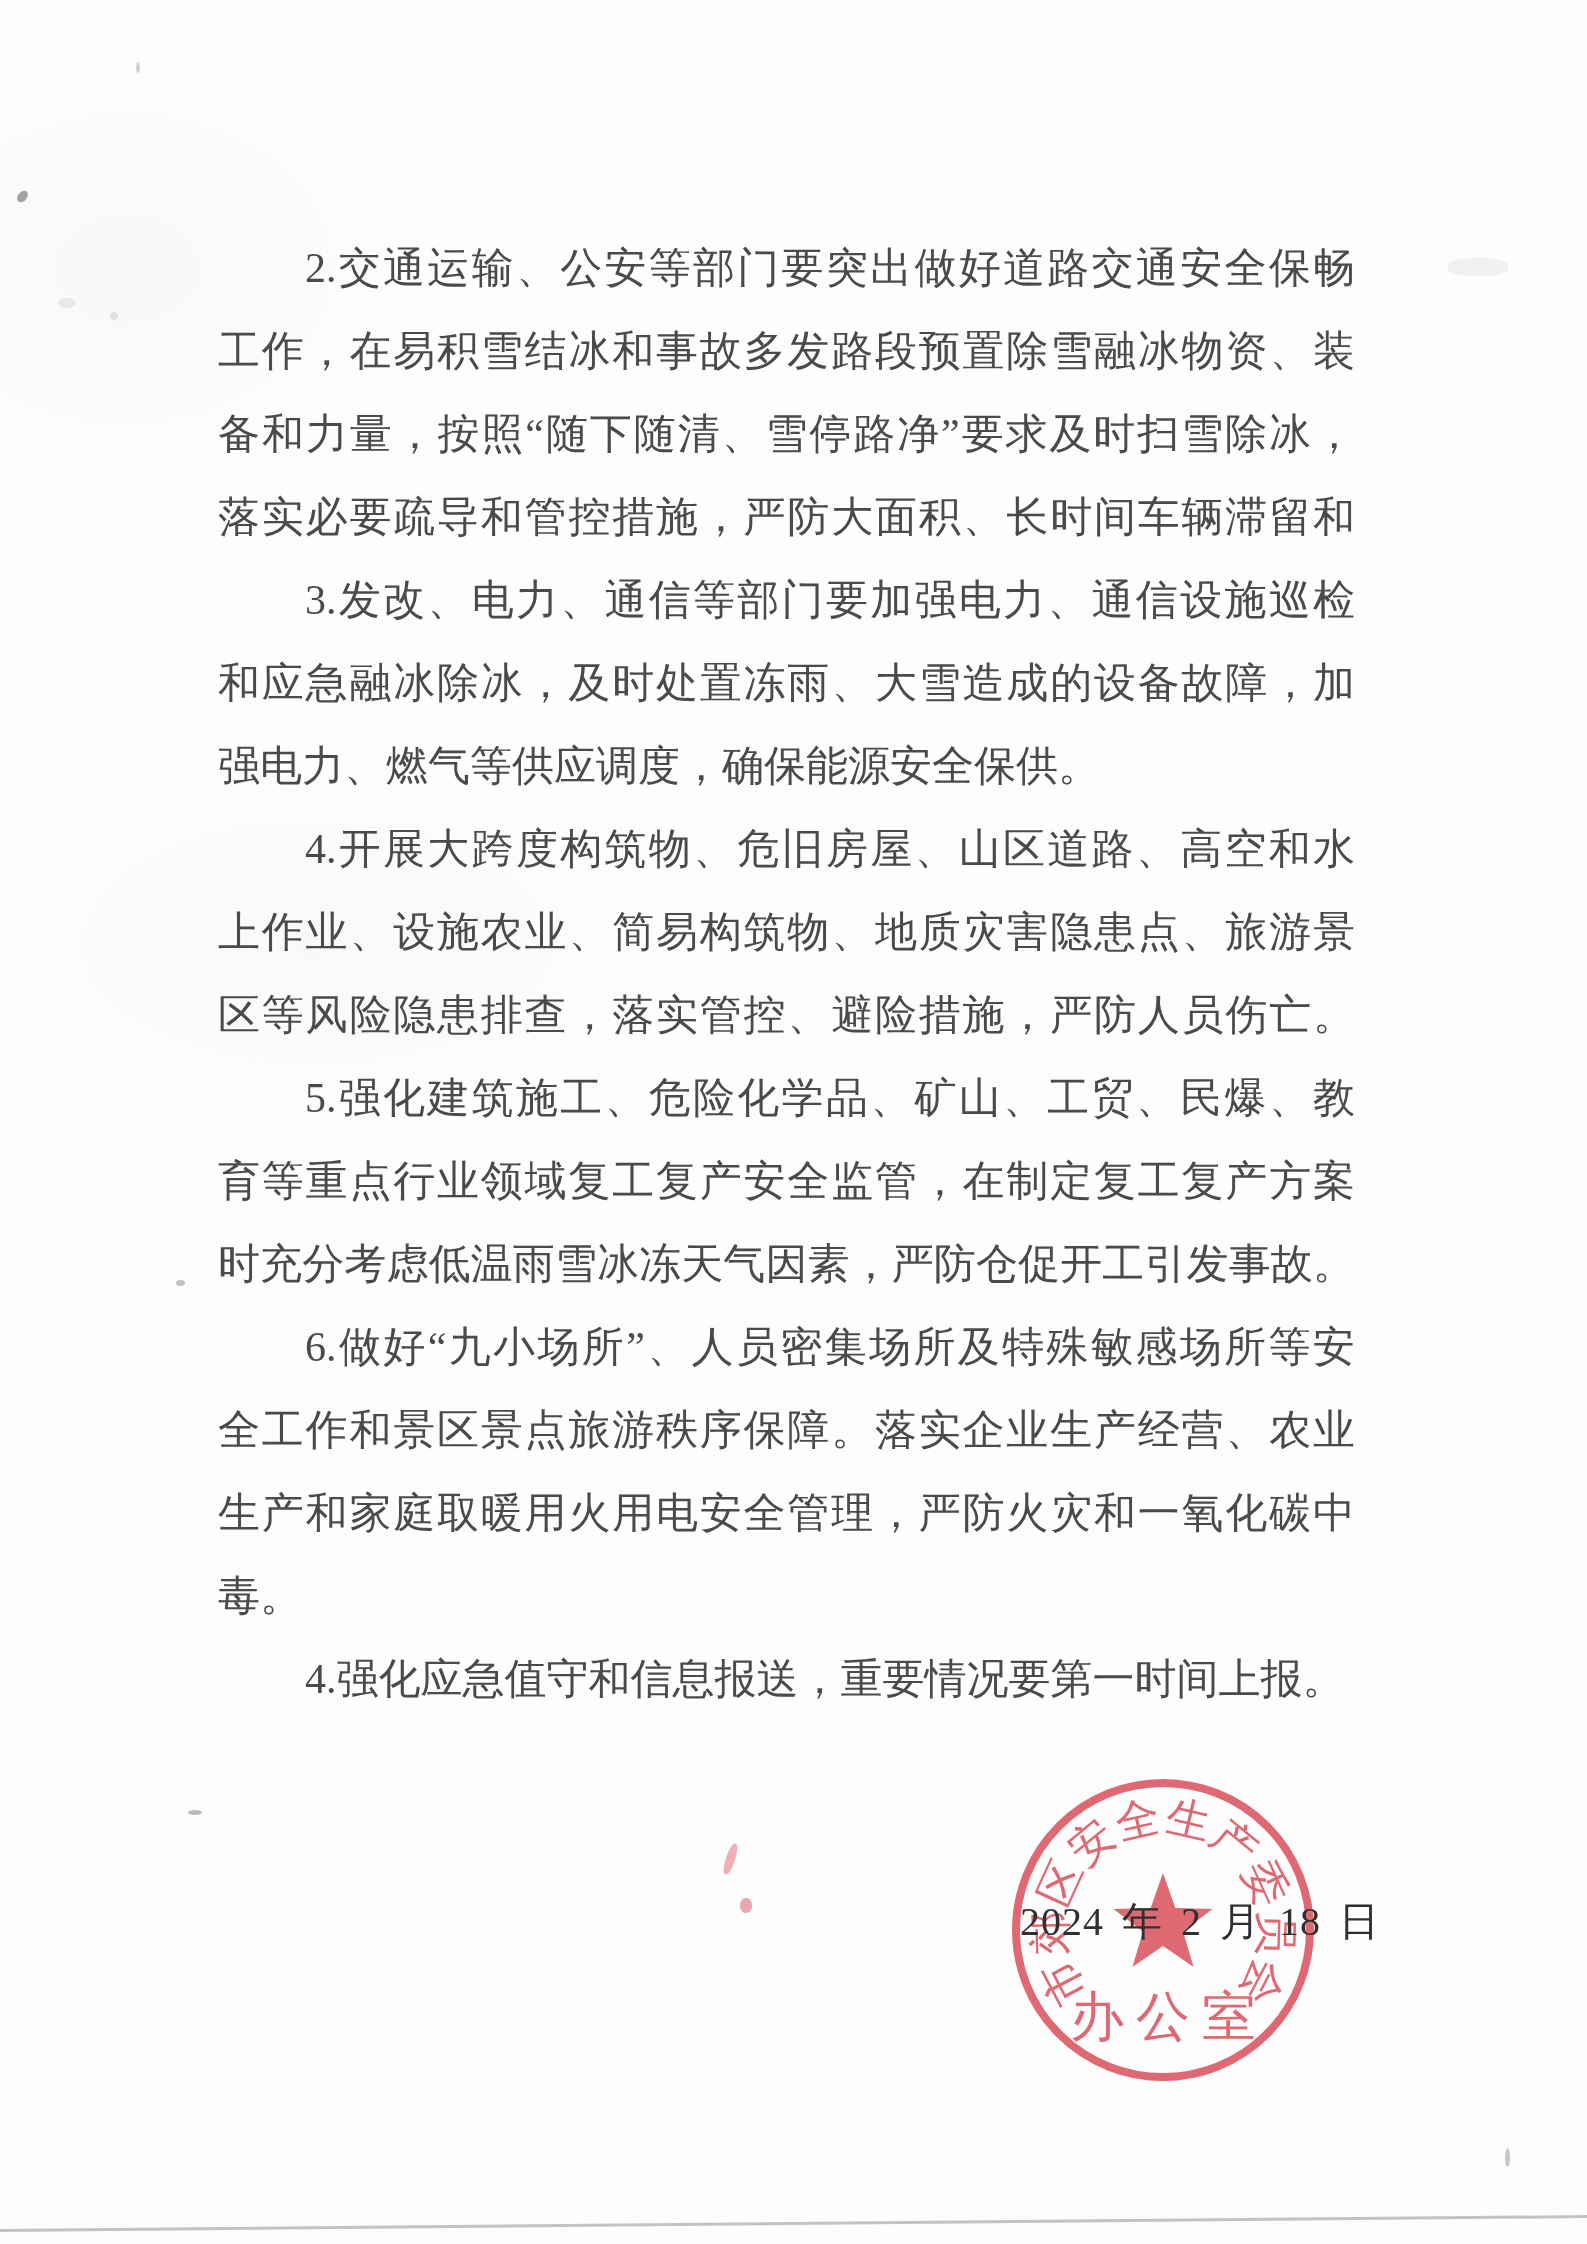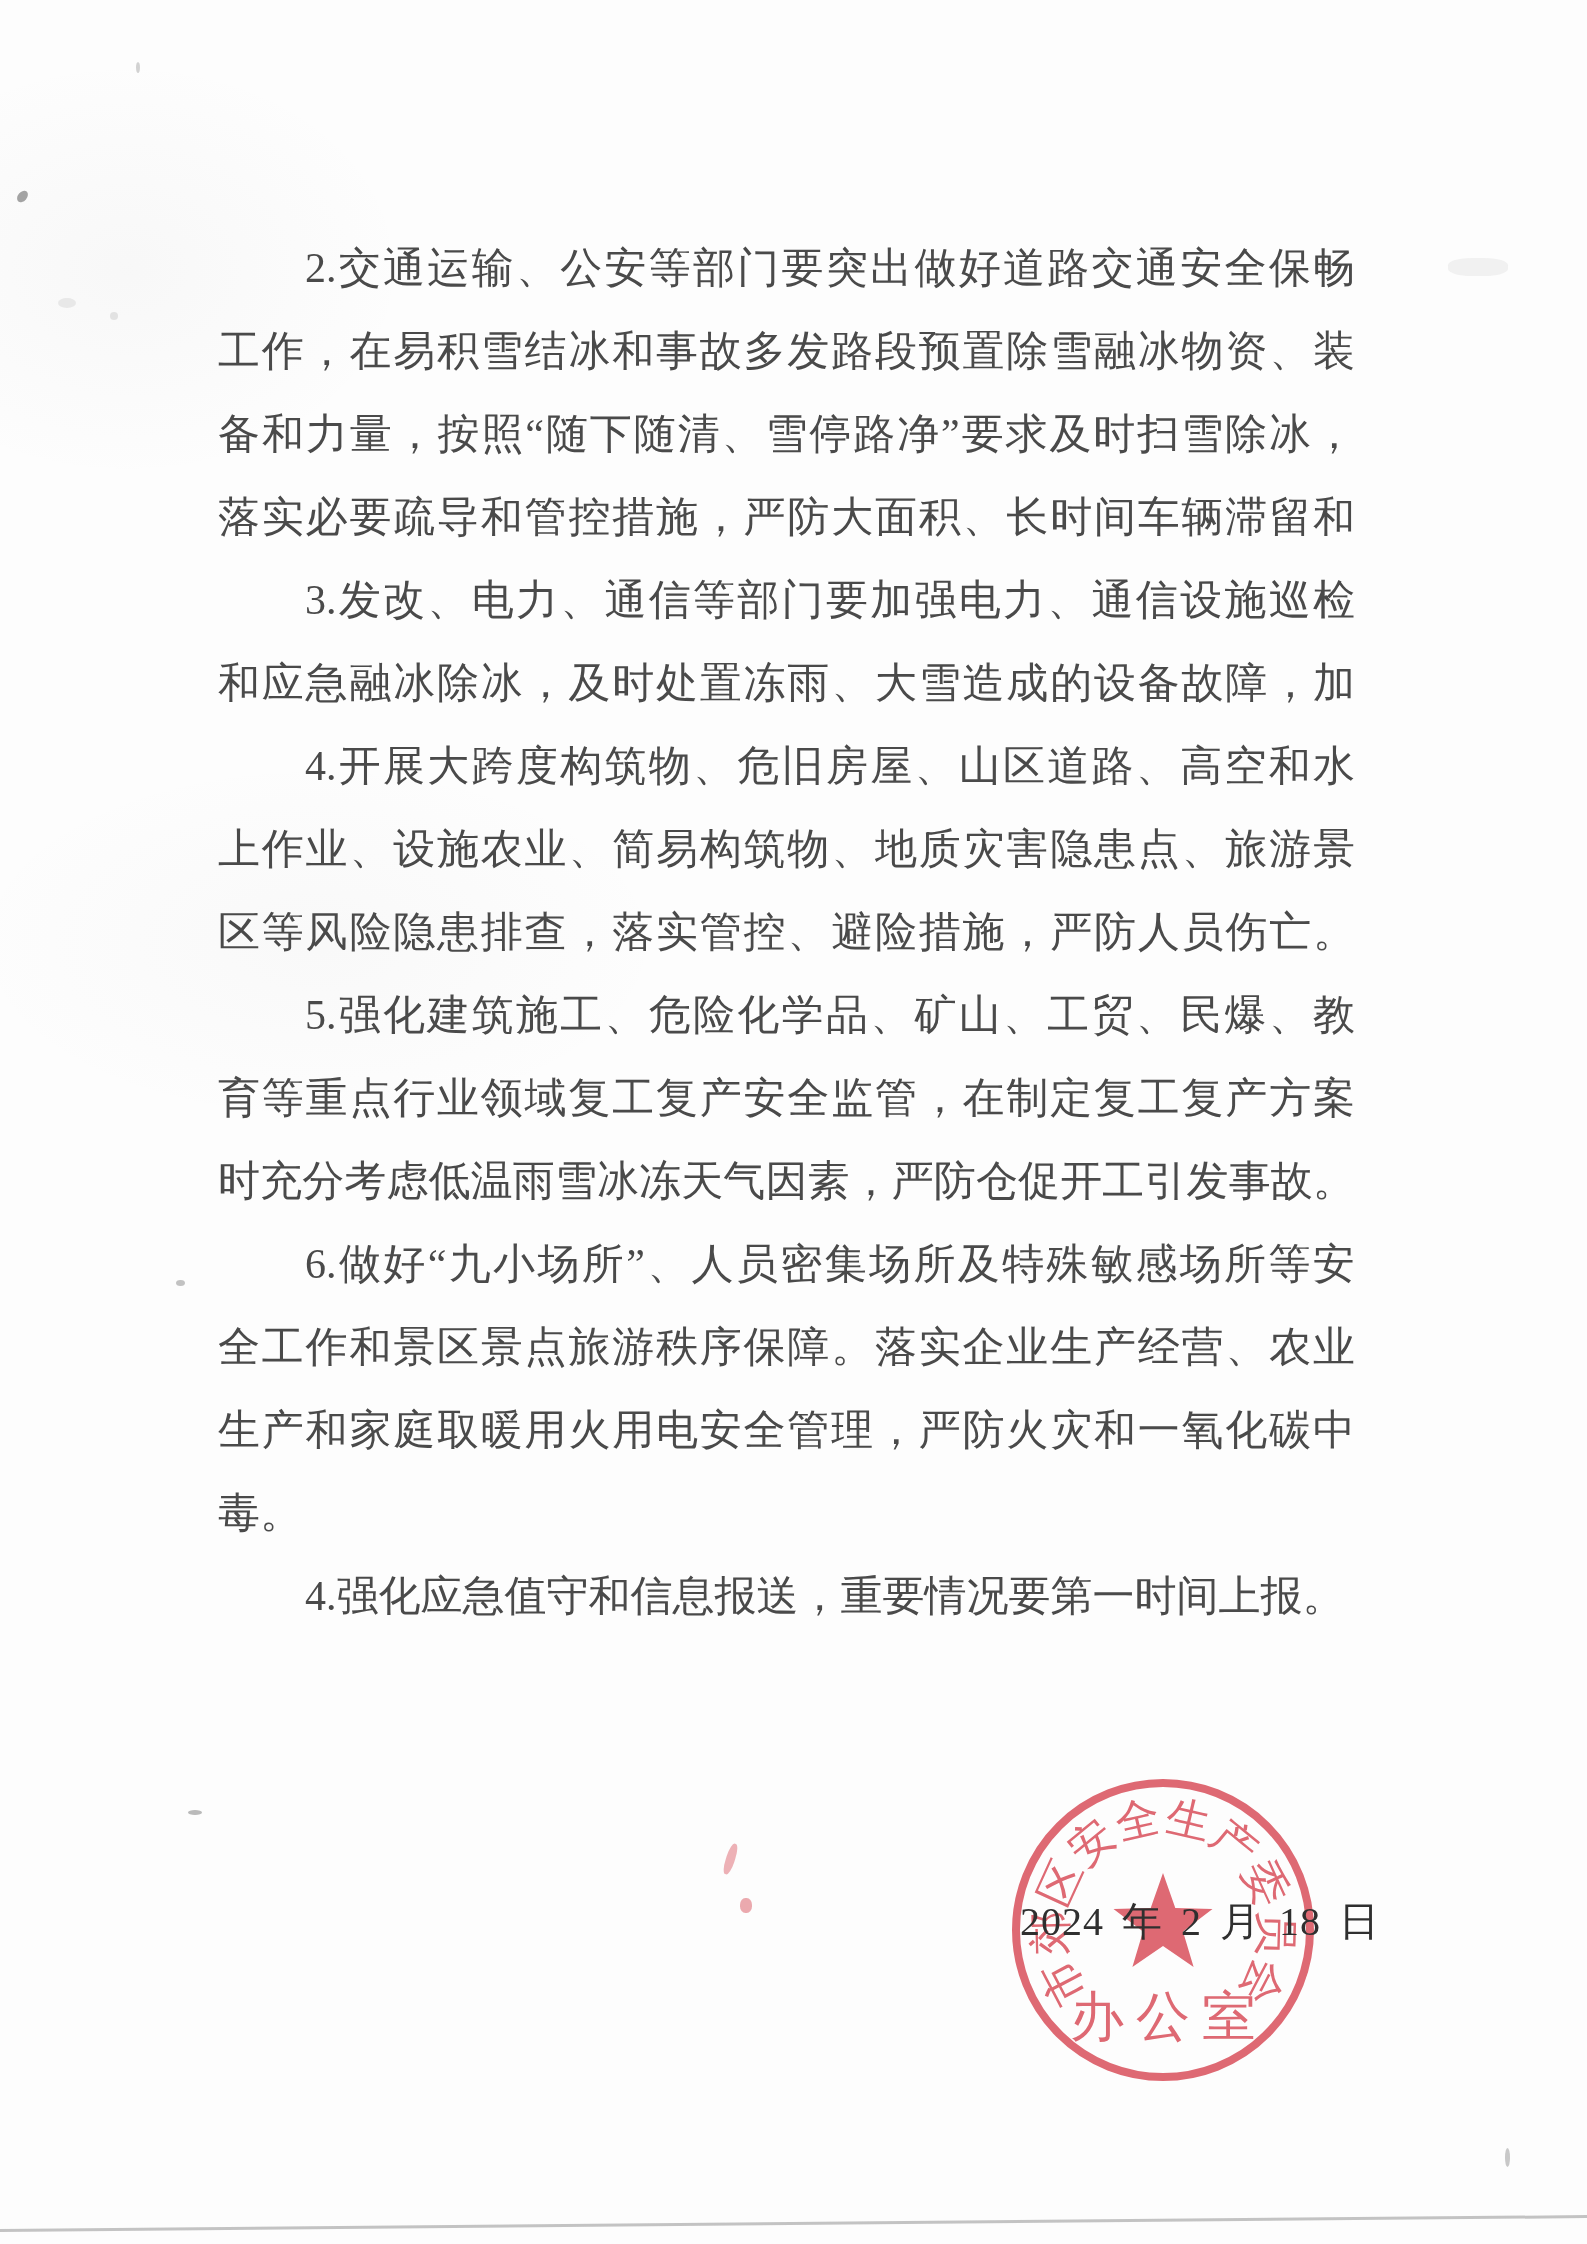--- a/index.html
+++ b/index.html
@@ -66,20 +66,21 @@
 
 <div class="page">
 
   <div class="text-body">
       <div class="tline just ind"><span>2.</span><span>交</span><span>通</span><span>运</span><span>输</span><span>、</span><span>公</span><span>安</span><span>等</span><span>部</span><span>门</span><span>要</span><span>突</span><span>出</span><span>做</span><span>好</span><span>道</span><span>路</span><span>交</span><span>通</span><span>安</span><span>全</span><span>保</span><span>畅</span></div>
       <div class="tline just"><span>工</span><span>作</span><span>，</span><span>在</span><span>易</span><span>积</span><span>雪</span><span>结</span><span>冰</span><span>和</span><span>事</span><span>故</span><span>多</span><span>发</span><span>路</span><span>段</span><span>预</span><span>置</span><span>除</span><span>雪</span><span>融</span><span>冰</span><span>物</span><span>资</span><span>、</span><span>装</span></div>
       <div class="tline just"><span>备</span><span>和</span><span>力</span><span>量</span><span>，</span><span>按</span><span>照</span><span>“</span><span>随</span><span>下</span><span>随</span><span>清</span><span>、</span><span>雪</span><span>停</span><span>路</span><span>净</span><span>”</span><span>要</span><span>求</span><span>及</span><span>时</span><span>扫</span><span>雪</span><span>除</span><span>冰</span><span>，</span></div>
       <div class="tline just"><span>落</span><span>实</span><span>必</span><span>要</span><span>疏</span><span>导</span><span>和</span><span>管</span><span>控</span><span>措</span><span>施</span><span>，</span><span>严</span><span>防</span><span>大</span><span>面</span><span>积</span><span>、</span><span>长</span><span>时</span><span>间</span><span>车</span><span>辆</span><span>滞</span><span>留</span><span>和</span></div>
       <div class="tline just ind"><span>3.</span><span>发</span><span>改</span><span>、</span><span>电</span><span>力</span><span>、</span><span>通</span><span>信</span><span>等</span><span>部</span><span>门</span><span>要</span><span>加</span><span>强</span><span>电</span><span>力</span><span>、</span><span>通</span><span>信</span><span>设</span><span>施</span><span>巡</span><span>检</span></div>
       <div class="tline just"><span>和</span><span>应</span><span>急</span><span>融</span><span>冰</span><span>除</span><span>冰</span><span>，</span><span>及</span><span>时</span><span>处</span><span>置</span><span>冻</span><span>雨</span><span>、</span><span>大</span><span>雪</span><span>造</span><span>成</span><span>的</span><span>设</span><span>备</span><span>故</span><span>障</span><span>，</span><span>加</span></div>
+      <div class="tline">强电力、燃气等供应调度，确保能源安全保供。</div>
       <div class="tline just ind"><span>4.</span><span>开</span><span>展</span><span>大</span><span>跨</span><span>度</span><span>构</span><span>筑</span><span>物</span><span>、</span><span>危</span><span>旧</span><span>房</span><span>屋</span><span>、</span><span>山</span><span>区</span><span>道</span><span>路</span><span>、</span><span>高</span><span>空</span><span>和</span><span>水</span></div>
       <div class="tline just"><span>上</span><span>作</span><span>业</span><span>、</span><span>设</span><span>施</span><span>农</span><span>业</span><span>、</span><span>简</span><span>易</span><span>构</span><span>筑</span><span>物</span><span>、</span><span>地</span><span>质</span><span>灾</span><span>害</span><span>隐</span><span>患</span><span>点</span><span>、</span><span>旅</span><span>游</span><span>景</span></div>
       <div class="tline just"><span>区</span><span>等</span><span>风</span><span>险</span><span>隐</span><span>患</span><span>排</span><span>查</span><span>，</span><span>落</span><span>实</span><span>管</span><span>控</span><span>、</span><span>避</span><span>险</span><span>措</span><span>施</span><span>，</span><span>严</span><span>防</span><span>人</span><span>员</span><span>伤</span><span>亡</span><span>。</span></div>
       <div class="tline just ind"><span>5.</span><span>强</span><span>化</span><span>建</span><span>筑</span><span>施</span><span>工</span><span>、</span><span>危</span><span>险</span><span>化</span><span>学</span><span>品</span><span>、</span><span>矿</span><span>山</span><span>、</span><span>工</span><span>贸</span><span>、</span><span>民</span><span>爆</span><span>、</span><span>教</span></div>
       <div class="tline just"><span>育</span><span>等</span><span>重</span><span>点</span><span>行</span><span>业</span><span>领</span><span>域</span><span>复</span><span>工</span><span>复</span><span>产</span><span>安</span><span>全</span><span>监</span><span>管</span><span>，</span><span>在</span><span>制</span><span>定</span><span>复</span><span>工</span><span>复</span><span>产</span><span>方</span><span>案</span></div>
       <div class="tline just"><span>时</span><span>充</span><span>分</span><span>考</span><span>虑</span><span>低</span><span>温</span><span>雨</span><span>雪</span><span>冰</span><span>冻</span><span>天</span><span>气</span><span>因</span><span>素</span><span>，</span><span>严</span><span>防</span><span>仓</span><span>促</span><span>开</span><span>工</span><span>引</span><span>发</span><span>事</span><span>故</span><span>。</span></div>
       <div class="tline just ind"><span>6.</span><span>做</span><span>好</span><span>“</span><span>九</span><span>小</span><span>场</span><span>所</span><span>”</span><span>、</span><span>人</span><span>员</span><span>密</span><span>集</span><span>场</span><span>所</span><span>及</span><span>特</span><span>殊</span><span>敏</span><span>感</span><span>场</span><span>所</span><span>等</span><span>安</span></div>
       <div class="tline just"><span>全</span><span>工</span><span>作</span><span>和</span><span>景</span><span>区</span><span>景</span><span>点</span><span>旅</span><span>游</span><span>秩</span><span>序</span><span>保</span><span>障</span><span>。</span><span>落</span><span>实</span><span>企</span><span>业</span><span>生</span><span>产</span><span>经</span><span>营</span><span>、</span><span>农</span><span>业</span></div>
       <div class="tline just"><span>生</span><span>产</span><span>和</span><span>家</span><span>庭</span><span>取</span><span>暖</span><span>用</span><span>火</span><span>用</span><span>电</span><span>安</span><span>全</span><span>管</span><span>理</span><span>，</span><span>严</span><span>防</span><span>火</span><span>灾</span><span>和</span><span>一</span><span>氧</span><span>化</span><span>碳</span><span>中</span></div>
       <div class="tline">毒。</div>

